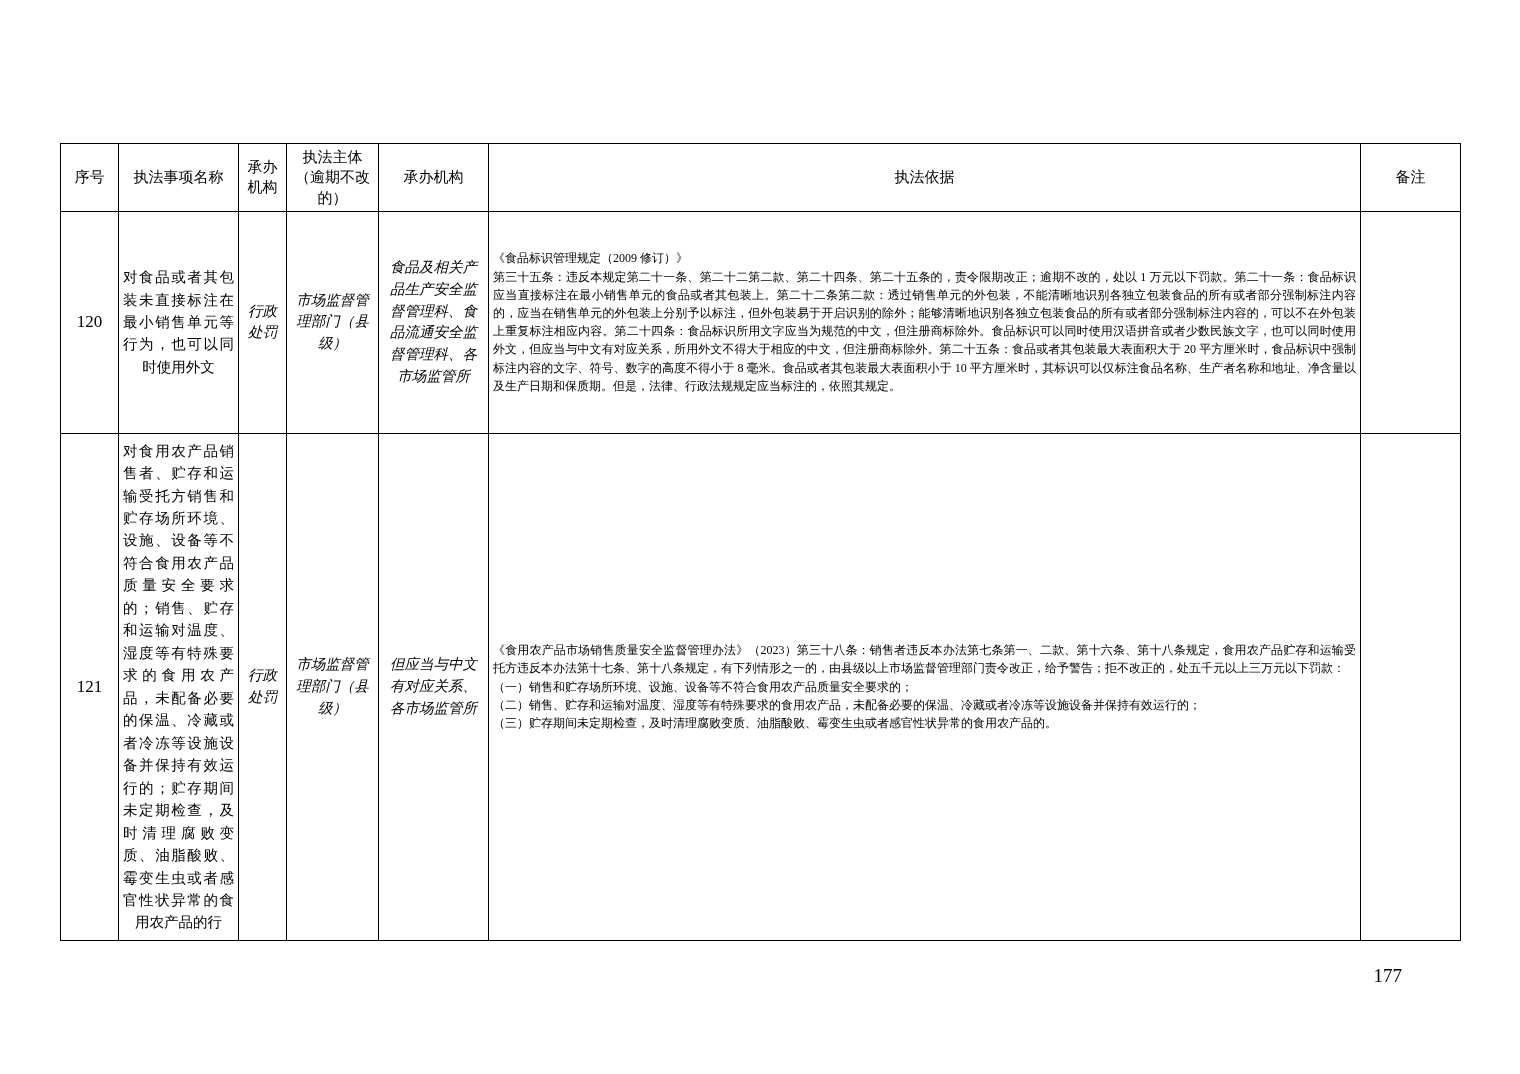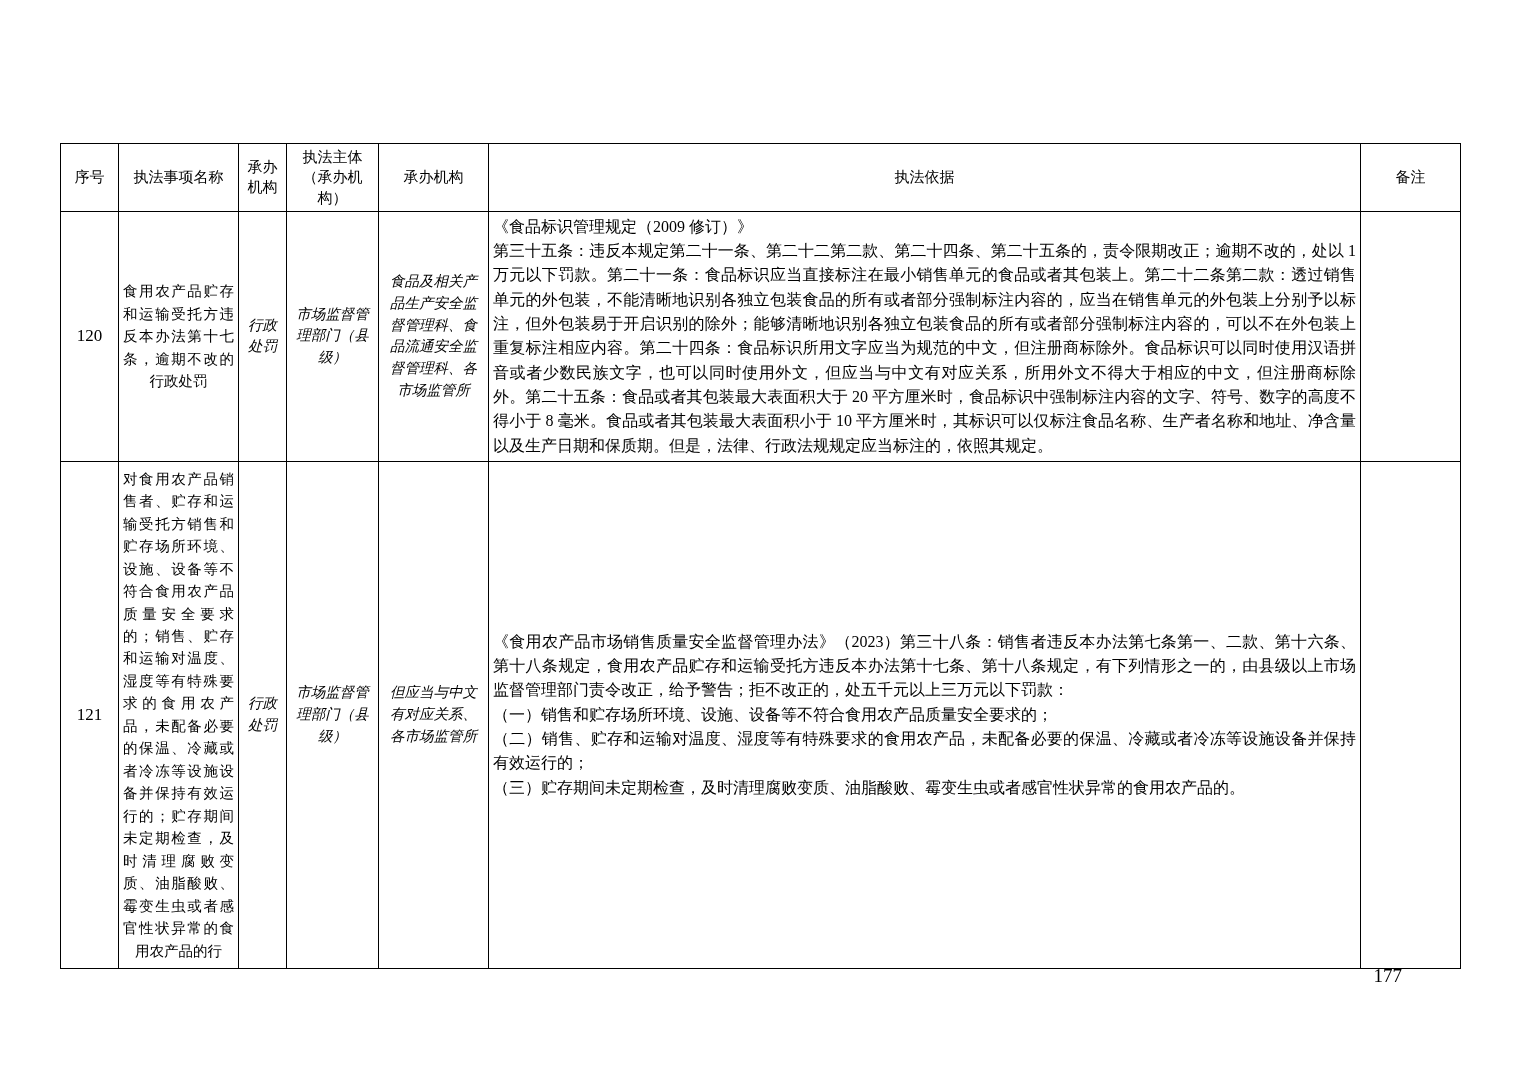--- a/index.html
+++ b/index.html
@@ -61,21 +61,21 @@
   }
   .cell-name {
     text-align: justify;
     text-align-last: center;
     font-size: 14.5px;
     line-height: 1.55;
     vertical-align: middle;
   }
   .cell-basis {
     text-align: justify;
-    font-size: 16px;
+    font-size: 12px;
     line-height: 1.52;
     vertical-align: top;
     padding: 6px 8px 6px 8px;
   }
   .cell-basis .title {
     display: block;
   }
   .cell-basis .para {
     display: block;
     text-indent: 0;
@@ -109,30 +109,30 @@
       <col class="col-subject">
       <col class="col-org">
       <col class="col-basis">
       <col class="col-remark">
     </colgroup>
     <thead>
       <tr>
         <td>序号</td>
         <td>执法事项名称</td>
         <td>承办机构</td>
-        <td>执法主体（承办机构）</td>
+        <td>执法主体（逾期不改的）</td>
         <td>承办机构</td>
         <td>执法依据</td>
         <td>备注</td>
       </tr>
     </thead>
     <tbody>
       <tr class="row-120">
         <td class="cell-seq">120</td>
-        <td class="cell-name">食用农产品贮存和运输受托方违反本办法第十七条，逾期不改的行政处罚</td>
+        <td class="cell-name">对食品或者其包装未直接标注在最小销售单元等行为，也可以同时使用外文</td>
         <td class="cell-center">行政处罚</td>
         <td class="cell-center">市场监督管理部门（县级）</td>
         <td class="cell-center">食品及相关产品生产安全监督管理科、食品流通安全监督管理科、各市场监管所</td>
         <td class="cell-basis">
           <span class="title">《食品标识管理规定（2009 修订）》</span>
           <span class="para">第三十五条：违反本规定第二十一条、第二十二第二款、第二十四条、第二十五条的，责令限期改正；逾期不改的，处以 1 万元以下罚款。第二十一条：食品标识应当直接标注在最小销售单元的食品或者其包装上。第二十二条第二款：透过销售单元的外包装，不能清晰地识别各独立包装食品的所有或者部分强制标注内容的，应当在销售单元的外包装上分别予以标注，但外包装易于开启识别的除外；能够清晰地识别各独立包装食品的所有或者部分强制标注内容的，可以不在外包装上重复标注相应内容。第二十四条：食品标识所用文字应当为规范的中文，但注册商标除外。食品标识可以同时使用汉语拼音或者少数民族文字，也可以同时使用外文，但应当与中文有对应关系，所用外文不得大于相应的中文，但注册商标除外。第二十五条：食品或者其包装最大表面积大于 20 平方厘米时，食品标识中强制标注内容的文字、符号、数字的高度不得小于 8 毫米。食品或者其包装最大表面积小于 10 平方厘米时，其标识可以仅标注食品名称、生产者名称和地址、净含量以及生产日期和保质期。但是，法律、行政法规规定应当标注的，依照其规定。</span>
         </td>
         <td class="cell-remark"></td>
       </tr>
       <tr class="row-121">

